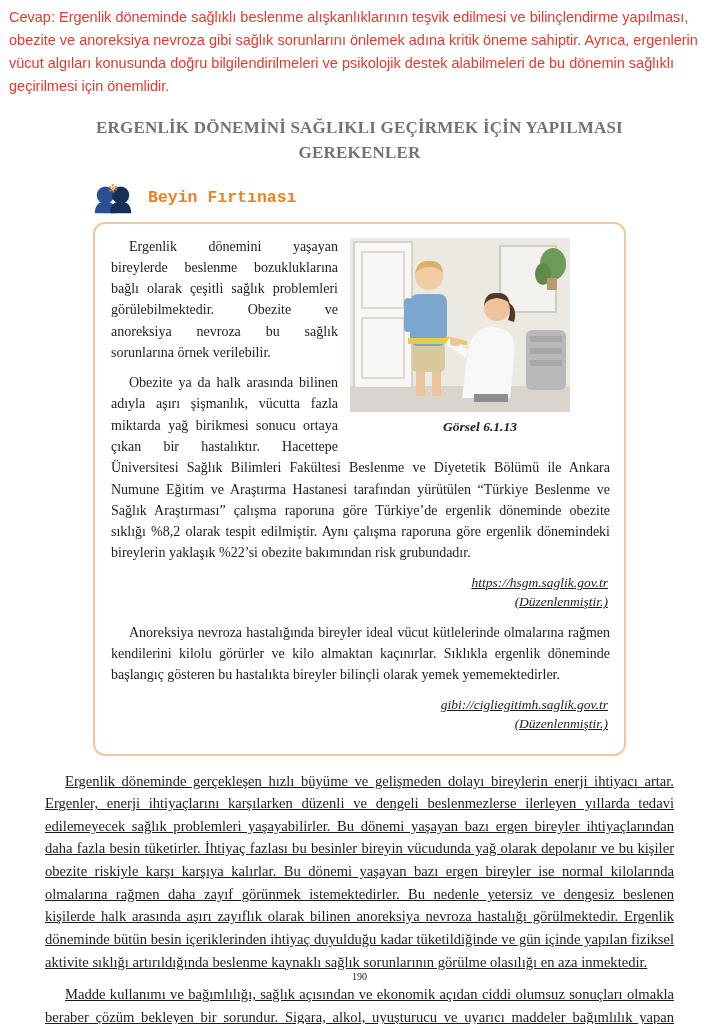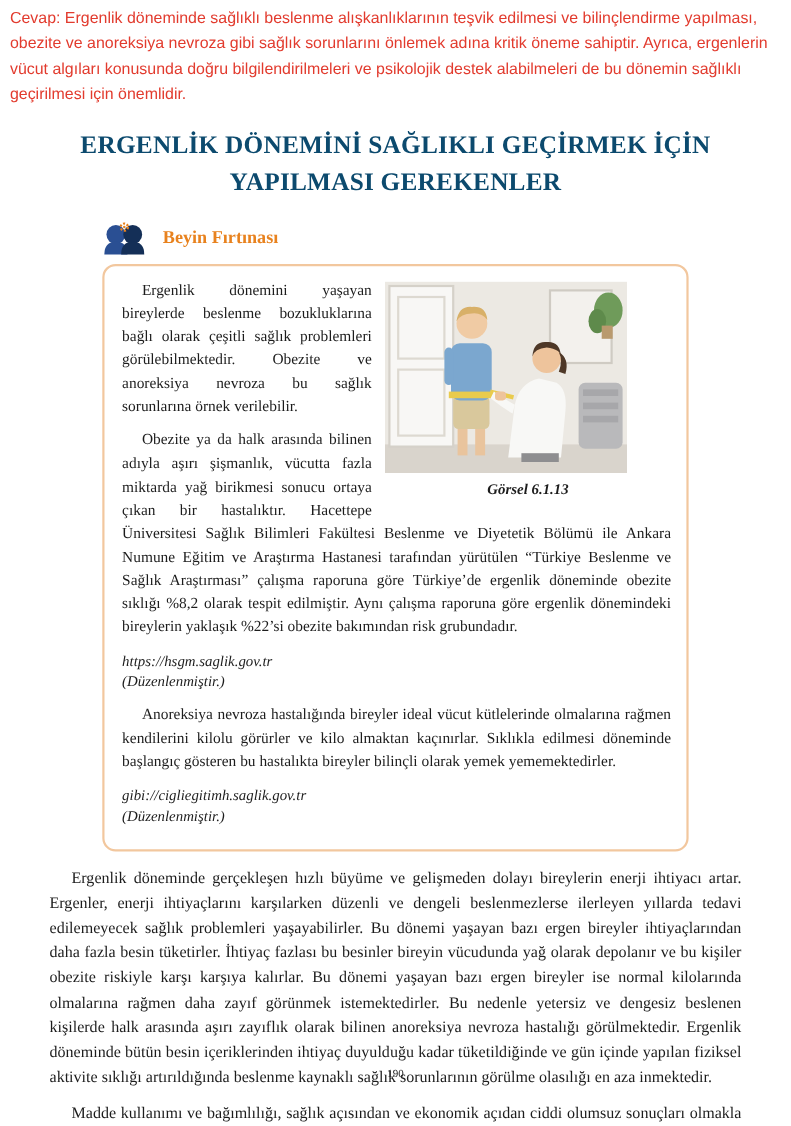--- a/index.html
+++ b/index.html
@@ -9,50 +9,50 @@
     font-family:"Liberation Serif", serif; color:#1c1c1c;
   }
   .answer {
     margin:6px 9px 0 9px;
     font-family:Liberation Sans, sans-serif;
     font-size:14.5px; line-height:1.58; color:#e23b2e;
     text-align:left;
   }
   .title {
     margin:17px auto 0 auto; width:600px; text-align:center;
-    font-weight:bold; font-size:23px; line-height:1.5; color:#0c4a6e;
+    font-weight:bold; font-size:17px; line-height:1.5; color:#737373;
     letter-spacing:0.2px;
   }
   .brainstorm-row {
     margin:16px 0 8px 92px;
     display:flex; align-items:center; gap:14px;
   }
   .brainstorm-row .bicon { width:42px; height:32px; flex:0 0 auto; }
   .brainstorm-label {
     color:#e8821e; font-weight:bold; font-size:16.5px;
-    font-family:Liberation Serif, serif;
+    font-family:Liberation Mono, monospace;
   }
   .activity-box {
     margin:4px 93px 0 93px;
     border:2px solid #f2c79e; border-radius:12px;
     padding:12px 14px 10px 16px;
     font-size:14px; line-height:1.52; text-align:justify;
   }
   .activity-box p { text-indent:18px; margin-bottom:9px; }
   .figure {
     float:right; width:260px; margin:2px 0 6px 12px; text-align:center;
   }
   .figure svg { display:block; width:220px; height:174px; }
   .figure-caption {
     font-weight:bold; font-style:italic; font-size:13.5px; margin-top:5px;
   }
-  .source { font-style:italic; font-size:13.5px; line-height:1.45; margin:0 2px 10px 0; }
+  .source { text-align:right; font-style:italic; font-size:13.5px; line-height:1.45; margin:0 2px 10px 0;text-decoration:underline; }
   .source div { text-indent:0; }
   .body-text { margin:14px 45px 0 45px; font-size:14.6px; line-height:1.55; text-align:justify; }
-  .body-text p { text-indent:20px; margin-bottom:10px; }
+  .body-text p { text-indent:20px; margin-bottom:10px;text-decoration:underline; }
   .page-number {
     position:absolute; bottom:42px; left:0; width:100%;
     text-align:center; font-size:10px; color:#222;
   }
 </style>
 </head>
 <body>
 
 <div class="answer">Cevap: Ergenlik döneminde sağlıklı beslenme alışkanlıklarının teşvik edilmesi ve bilinçlendirme yapılması, obezite ve anoreksiya nevroza gibi sağlık sorunlarını önlemek adına kritik öneme sahiptir. Ayrıca, ergenlerin vücut algıları konusunda doğru bilgilendirilmeleri ve psikolojik destek alabilmeleri de bu dönemin sağlıklı geçirilmesi için önemlidir.</div>
 
@@ -121,21 +121,21 @@
   </div>
 
   <p>Ergenlik dönemini yaşayan bireylerde beslenme bozukluklarına bağlı olarak çeşitli sağlık problemleri görülebilmektedir. Obezite ve anoreksiya nevroza bu sağlık sorunlarına örnek verilebilir.</p>
   <p>Obezite ya da halk arasında bilinen adıyla aşırı şişmanlık, vücutta fazla miktarda yağ birikmesi sonucu ortaya çıkan bir hastalıktır. Hacettepe Üniversitesi Sağlık Bilimleri Fakültesi Beslenme ve Diyetetik Bölümü ile Ankara Numune Eğitim ve Araştırma Hastanesi tarafından yürütülen “Türkiye Beslenme ve Sağlık Araştırması” çalışma raporuna göre Türkiye’de ergenlik döneminde obezite sıklığı %8,2 olarak tespit edilmiştir. Aynı çalışma raporuna göre ergenlik dönemindeki bireylerin yaklaşık %22’si obezite bakımından risk grubundadır.</p>
 
   <div class="source">
     <div>https://hsgm.saglik.gov.tr</div>
     <div>(Düzenlenmiştir.)</div>
   </div>
 
-  <p>Anoreksiya nevroza hastalığında bireyler ideal vücut kütlelerinde olmalarına rağmen kendilerini kilolu görürler ve kilo almaktan kaçınırlar. Sıklıkla edilmesi döneminde başlangıç gösteren bu hastalıkta bireyler bilinçli olarak yemek yememektedirler.</p>
+  <p>Anoreksiya nevroza hastalığında bireyler ideal vücut kütlelerinde olmalarına rağmen kendilerini kilolu görürler ve kilo almaktan kaçınırlar. Sıklıkla ergenlik döneminde başlangıç gösteren bu hastalıkta bireyler bilinçli olarak yemek yememektedirler.</p>
 
   <div class="source">
     <div>gibi://cigliegitimh.saglik.gov.tr</div>
     <div>(Düzenlenmiştir.)</div>
   </div>
 
 </div>
 
 <div class="body-text">
   <p>Ergenlik döneminde gerçekleşen hızlı büyüme ve gelişmeden dolayı bireylerin enerji ihtiyacı artar. Ergenler, enerji ihtiyaçlarını karşılarken düzenli ve dengeli beslenmezlerse ilerleyen yıllarda tedavi edilemeyecek sağlık problemleri yaşayabilirler. Bu dönemi yaşayan bazı ergen bireyler ihtiyaçlarından daha fazla besin tüketirler. İhtiyaç fazlası bu besinler bireyin vücudunda yağ olarak depolanır ve bu kişiler obezite riskiyle karşı karşıya kalırlar. Bu dönemi yaşayan bazı ergen bireyler ise normal kilolarında olmalarına rağmen daha zayıf görünmek istemektedirler. Bu nedenle yetersiz ve dengesiz beslenen kişilerde halk arasında aşırı zayıflık olarak bilinen anoreksiya nevroza hastalığı görülmektedir. Ergenlik döneminde bütün besin içeriklerinden ihtiyaç duyulduğu kadar tüketildiğinde ve gün içinde yapılan fiziksel aktivite sıklığı artırıldığında beslenme kaynaklı sağlık sorunlarının görülme olasılığı en aza inmektedir.</p>

